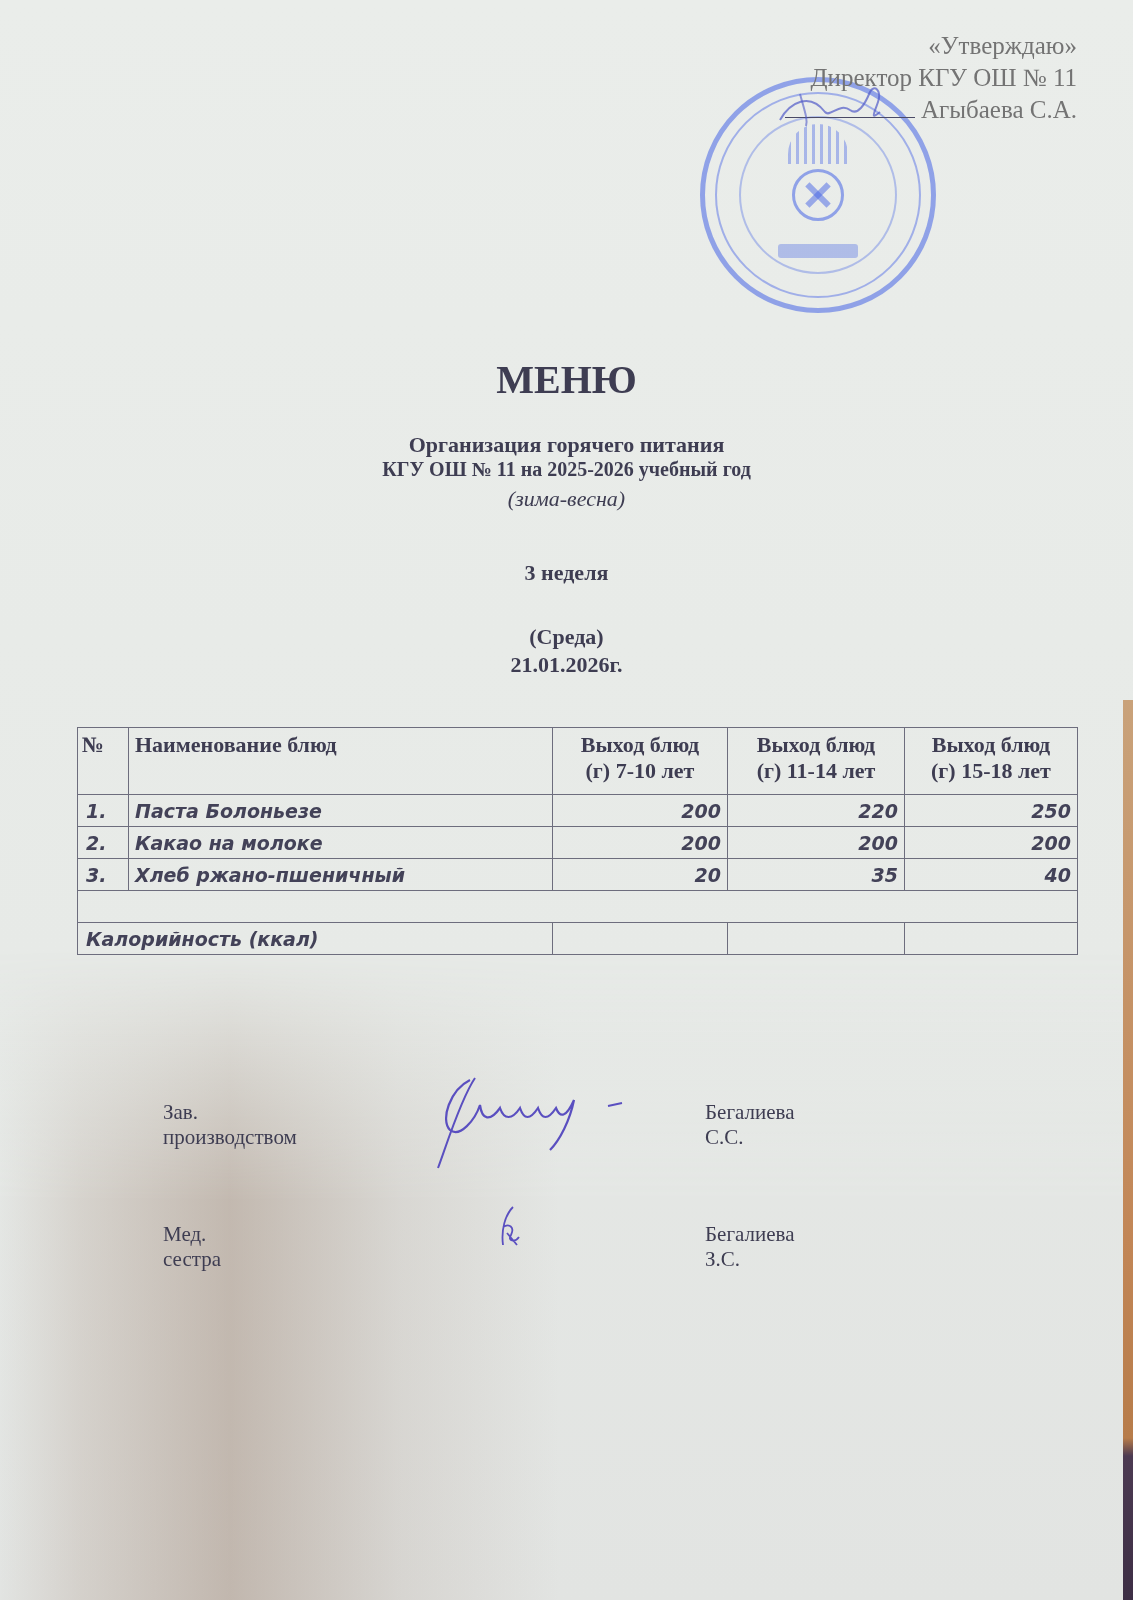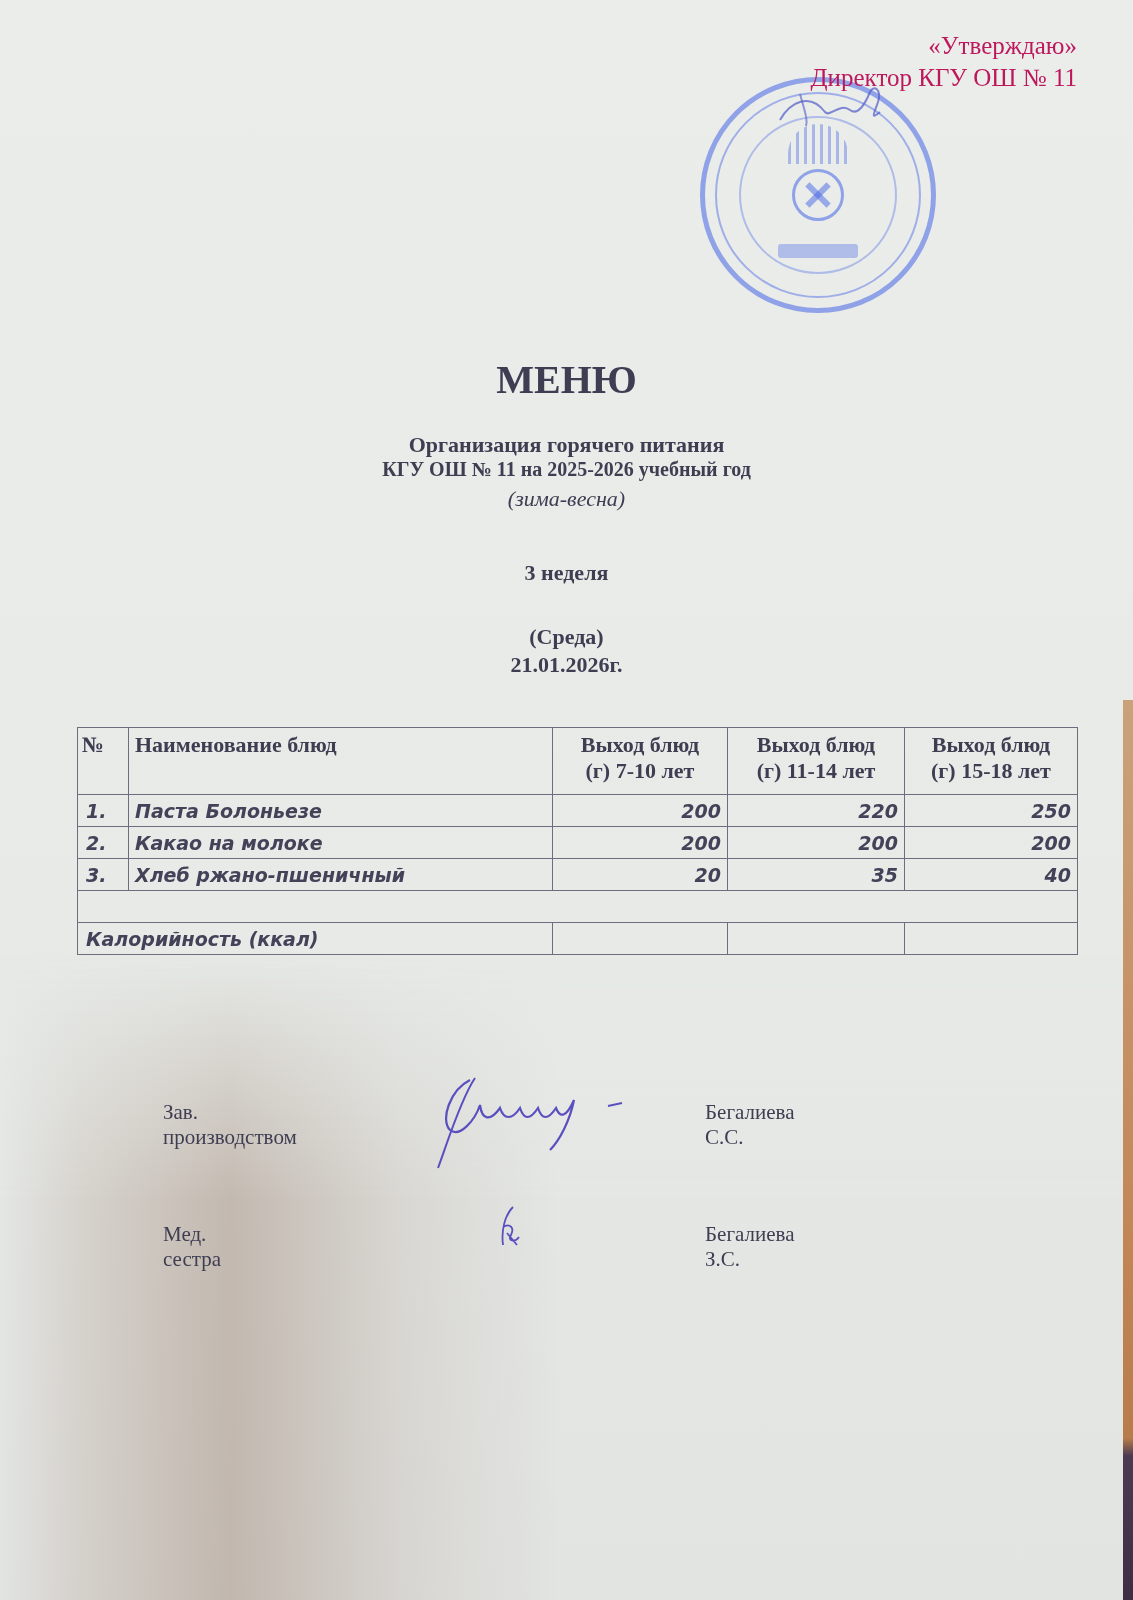--- a/index.html
+++ b/index.html
@@ -16,21 +16,21 @@
       linear-gradient(180deg, #e9ece9 0%, #e6e9e6 50%, #e2e4e2 100%);
     -webkit-mask: linear-gradient(180deg, transparent 0, transparent 950px, #000 1200px);
   }
   .paper-base { position:absolute; inset:0; background: linear-gradient(180deg,#eaedea 0%,#e5e8e5 100%); }
   .edge-strip {
     position: absolute; right: 0; top: 700px; width: 10px; height: 900px;
     background: linear-gradient(180deg, #c9a27a 0%, #c28656 60%, #b77c4a 82%, #4c3a52 84%, #3d2e45 100%);
   }
   .approve {
     position: absolute; right: 56px; top: 30px; text-align: right;
-    font-size: 25px; line-height: 32px; color: #be185d;
+    font-size: 25px; line-height: 32px; color: #737373;
   }
   .approve .sigline { display:inline-block; width: 130px; border-bottom: 1.5px solid #4a4a66; margin-right: 6px; vertical-align: baseline; height: 20px; }
   .stamp {
     position: absolute; left: 700px; top: 77px; width: 236px; height: 236px;
     border-radius: 50%;
     border: 5px solid rgba(70,100,230,0.55);
     box-sizing: border-box;
   }
   .stamp .inner1 { position:absolute; inset:10px; border-radius:50%; border:2px solid rgba(70,100,230,0.45); }
   .stamp .inner2 { position:absolute; inset:34px; border-radius:50%; border:2px solid rgba(70,100,230,0.35); }
@@ -78,20 +78,23 @@
   <div class="inner1"></div>
   <div class="inner2"></div>
   <div class="rays"></div>
   <div class="emblem"></div>
   <div class="banner"></div>
 </div>
 
 <div class="approve">
   <div>«Утверждаю»</div>
   <div>Директор КГУ ОШ № 11</div>
+  <div>
+    <span class="sigline"></span><span>Агыбаева С.А.</span>
+  </div>
 </div>
 
 <svg class="sig-dir" viewBox="0 0 130 45">
   <path d="M10 38 C 20 20, 40 10, 55 30 C 60 36, 70 20, 80 28 C 88 34, 95 22, 100 10 C 104 2, 112 8, 108 20 C 104 32, 100 38, 110 30" fill="none" stroke="rgba(80,90,200,0.7)" stroke-width="2"></path>
   <path d="M30 12 C 35 30, 38 38, 36 44" fill="none" stroke="rgba(80,90,200,0.6)" stroke-width="2"></path>
 </svg>
 
 <div class="title t-menu">МЕНЮ</div>
 <div class="title t-org1">Организация горячего питания</div>
 <div class="title t-org2">КГУ ОШ № 11 на 2025-2026 учебный год</div>

